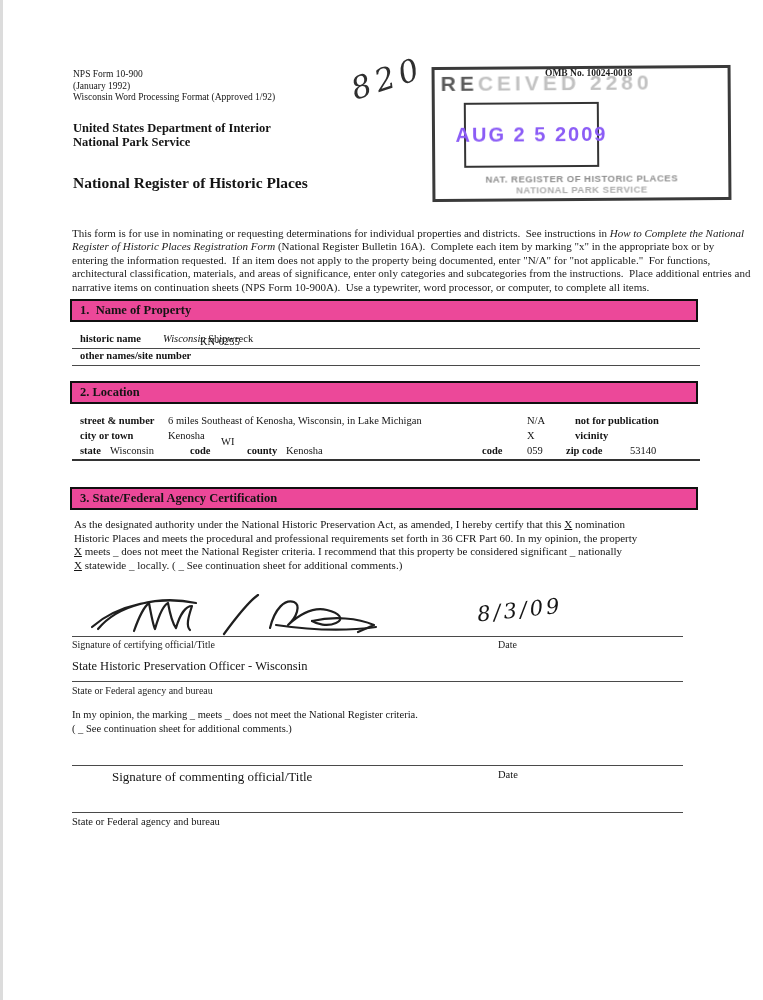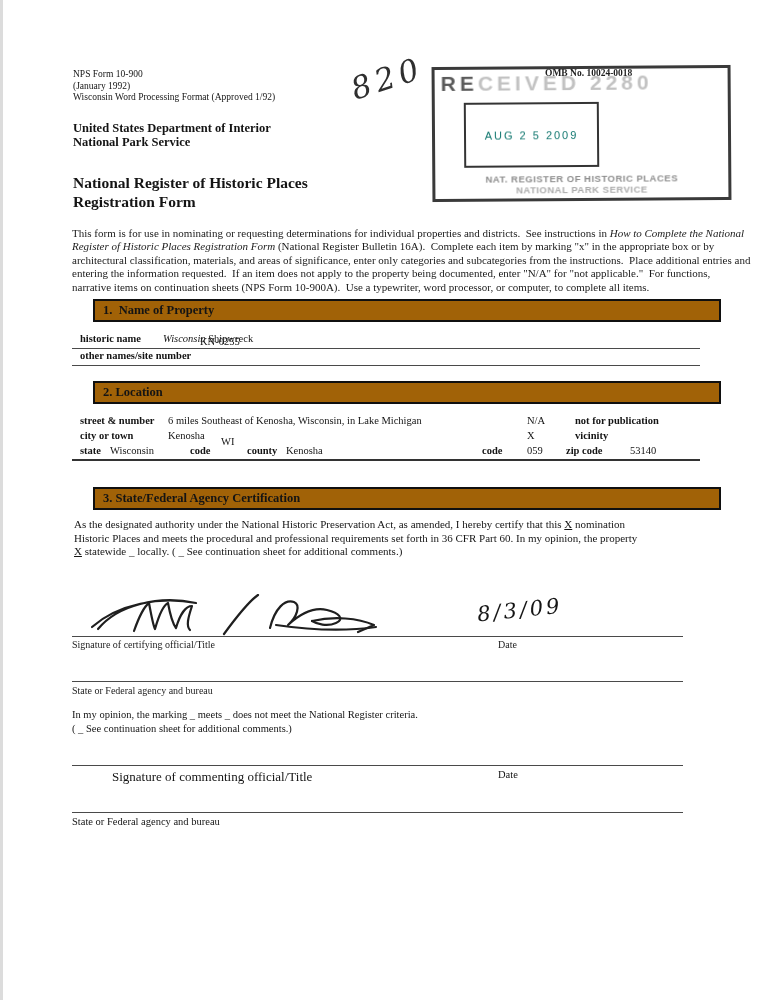--- a/index.html
+++ b/index.html
@@ -10,22 +10,22 @@
   .abs{position:absolute;}
   .pre{white-space:pre;}
   .b{font-weight:bold;}
   .i{font-style:italic;}
   .t9{font-size:9.5px;line-height:11.5px;}
   .t12{font-size:12.5px;line-height:14px;}
   .big{font-size:15.5px;line-height:19px;}
   .introblock{font-size:11px;line-height:13.4px;color:#1a1a1a;}
   .certblock{font-size:11px;line-height:13.6px;color:#161616;}
   .secbox{
-    border:2px solid #101010;height:19px;background:#a16207;
-    padding-left:8px;display:flex;align-items:center;margin-left:23px;
+    border:2px solid #101010;height:19px;background:#ec4899;
+    padding-left:8px;display:flex;align-items:center;
   }
   .sechead{font-weight:bold;font-size:12.5px;white-space:pre;}
   .hline{border-top:1.5px solid #4a4a4a;height:0;}
   .hline2{border-top:2px solid #333;height:0;}
   .xu{text-decoration:underline;}
   .lab{font-weight:bold;font-size:10.5px;white-space:pre;}
   .val{font-size:10.5px;white-space:pre;}
   .smallcap{font-size:10px;color:#1c1c1c;}
   
   #stamp{
@@ -34,21 +34,21 @@
     font-family:"Liberation Sans", sans-serif;
     filter:blur(0.2px);
   }
   #stamp .rcv{position:absolute;left:6px;top:2px;font-size:21px;font-weight:bold;letter-spacing:4px;white-space:pre;}
   #stamp .rcv .dark{color:#5a5a5a;}
   #stamp .rcv .faded{color:#c2c2c2;}
   #stampDateBox{
     position:absolute;left:29px;top:33px;width:131px;height:61px;
     border:2.5px solid #343434;display:flex;align-items:center;justify-content:center;
   }
-  #stampDate{font-size:11px;font-weight:400;letter-spacing:2px;color:#0f766e;white-space:pre;}
+  #stampDate{font-size:20px;font-weight:700;letter-spacing:2px;color:#8b5cf6;white-space:pre;}
   .stampline1{position:absolute;left:0;right:0;bottom:14px;text-align:center;font-size:9.5px;font-weight:bold;color:#8d8d8d;letter-spacing:0.5px;}
   .stampline2{position:absolute;left:0;right:0;bottom:3px;text-align:center;font-size:9.5px;font-weight:bold;color:#ababab;letter-spacing:0.5px;}
   #omb{left:545px;top:68px;font-size:9.5px;font-weight:600;color:#1f1f1f;z-index:5;}
   #handnum{
     left:350px;top:60px;font-size:31px;font-style:italic;color:#2f2f2f;
     transform:rotate(-18deg);letter-spacing:5px;font-family:"DejaVu Serif", serif;font-weight:300;
   }
   #handdate{
     left:477px;top:598px;font-size:21px;font-style:italic;color:#151515;
     transform:rotate(-6deg);letter-spacing:3px;font-family:"DejaVu Serif", serif;
@@ -81,28 +81,27 @@
     <div class="stampline2">NATIONAL PARK SERVICE</div>
   </div>
 
   <div class="abs t12 b" style="left:73px;top:121px;">
     <div>United States Department of Interior</div>
     <div>National Park Service</div>
   </div>
 
   <div class="abs big b" style="left:73px;top:173px;">
     <div>National Register of Historic Places</div>
-    <div>Registration Form</div>
   </div>
 
   <div class="abs introblock" style="left:72px;top:227px;">
     <div class="pre"><span>This form is for use in nominating or requesting determinations for individual properties and districts.  See instructions in </span><span class="i">How to Complete the National</span></div>
     <div class="pre"><span class="i">Register of Historic Places Registration Form</span><span> (National Register Bulletin 16A).  Complete each item by marking "x" in the appropriate box or by</span></div>
+    <div class="pre">entering the information requested.  If an item does not apply to the property being documented, enter "N/A" for "not applicable."  For functions,</div>
     <div class="pre">architectural classification, materials, and areas of significance, enter only categories and subcategories from the instructions.  Place additional entries and</div>
-    <div class="pre">entering the information requested.  If an item does not apply to the property being documented, enter "N/A" for "not applicable."  For functions,</div>
     <div class="pre">narrative items on continuation sheets (NPS Form 10-900A).  Use a typewriter, word processor, or computer, to complete all items.</div>
   </div>
 
   <div class="abs secbox" style="left:70px;top:299px;width:616px;">
     <span class="sechead">1.  Name of Property</span>
   </div>
   <span class="abs lab" style="left:80px;top:333px;">historic name</span>
   <span class="abs val" style="left:163px;top:333px;"><span class="i">Wisconsin</span><span> Shipwreck</span></span>
   <div class="abs hline" style="left:72px;top:348px;width:628px;"></div>
   <span class="abs lab" style="left:80px;top:350px;">other names/site number</span>
@@ -134,40 +133,42 @@
   <span class="abs val" style="left:630px;top:445px;">53140</span>
   <div class="abs hline2" style="left:72px;top:459px;width:628px;"></div>
 
   <div class="abs secbox" style="left:70px;top:487px;width:616px;">
     <span class="sechead">3. State/Federal Agency Certification</span>
   </div>
 
   <div class="abs certblock" style="left:74px;top:518px;">
     <div class="pre"><span>As the designated authority under the National Historic Preservation Act, as amended, I hereby certify that this </span><span class="xu">X</span><span> nomination</span></div>
     <div class="pre">Historic Places and meets the procedural and professional requirements set forth in 36 CFR Part 60. In my opinion, the property</div>
+    <div class="pre"><span class="xu">X</span><span> meets _ does not meet the National Register criteria. I recommend that this property be considered significant _ nationally</span></div>
     <div class="pre"><span class="xu">X</span><span> statewide _ locally. ( _ See continuation sheet for additional comments.)</span></div>
   </div>
 
   <svg class="abs" style="left:88px;top:594px;" width="310" height="46" viewBox="0 0 310 46">
     <g fill="none" stroke="#121212" stroke-width="2.2" stroke-linecap="round" stroke-linejoin="round" opacity="0.94">
       <path d="M4,33 C30,10 72,2 108,9 C70,1 30,11 10,35"></path>
       <path d="M46,37 C52,20 57,12 61,9 C63,20 65,31 67,35 C71,21 76,11 80,9 C82,20 85,30 88,34 C92,20 98,12 104,12 C100,24 98,32 102,36"></path>
       <path d="M136,40 C147,25 160,8 170,1"></path>
       <path d="M182,34 C187,14 197,5 206,8 C213,11 209,23 200,31 C213,19 227,13 239,16 C251,19 257,25 248,29 C239,33 229,30 224,27"></path>
       <path d="M224,27 C246,22 270,24 286,31 L270,38"></path>
       <path d="M188,31 C222,36 260,37 288,33"></path>
     </g>
   </svg>
 
   <div class="abs" id="handdate">8/3/09</div>
 
   <div class="abs hline" style="left:72px;top:636px;width:611px;"></div>
   <span class="abs smallcap" style="left:72px;top:639px;">Signature of certifying official/Title</span>
   <span class="abs smallcap" style="left:498px;top:639px;">Date</span>
 
+  <div class="abs" style="left:72px;top:659px;font-size:12.5px;">State Historic Preservation Officer - Wisconsin</div>
   <div class="abs hline" style="left:72px;top:681px;width:611px;"></div>
   <span class="abs smallcap" style="left:72px;top:685px;">State or Federal agency and bureau</span>
 
   <div class="abs pre" style="left:72px;top:709px;font-size:10.5px;">In my opinion, the marking _ meets _ does not meet the National Register criteria.</div>
   <div class="abs pre" style="left:72px;top:723px;font-size:10.5px;">( _ See continuation sheet for additional comments.)</div>
 
   <div class="abs hline" style="left:72px;top:765px;width:611px;"></div>
   <span class="abs" style="left:72px;top:769px;font-size:13px;margin-left:40px;">Signature of commenting official/Title</span>
   <span class="abs" style="left:498px;top:769px;font-size:10.5px;">Date</span>
 

